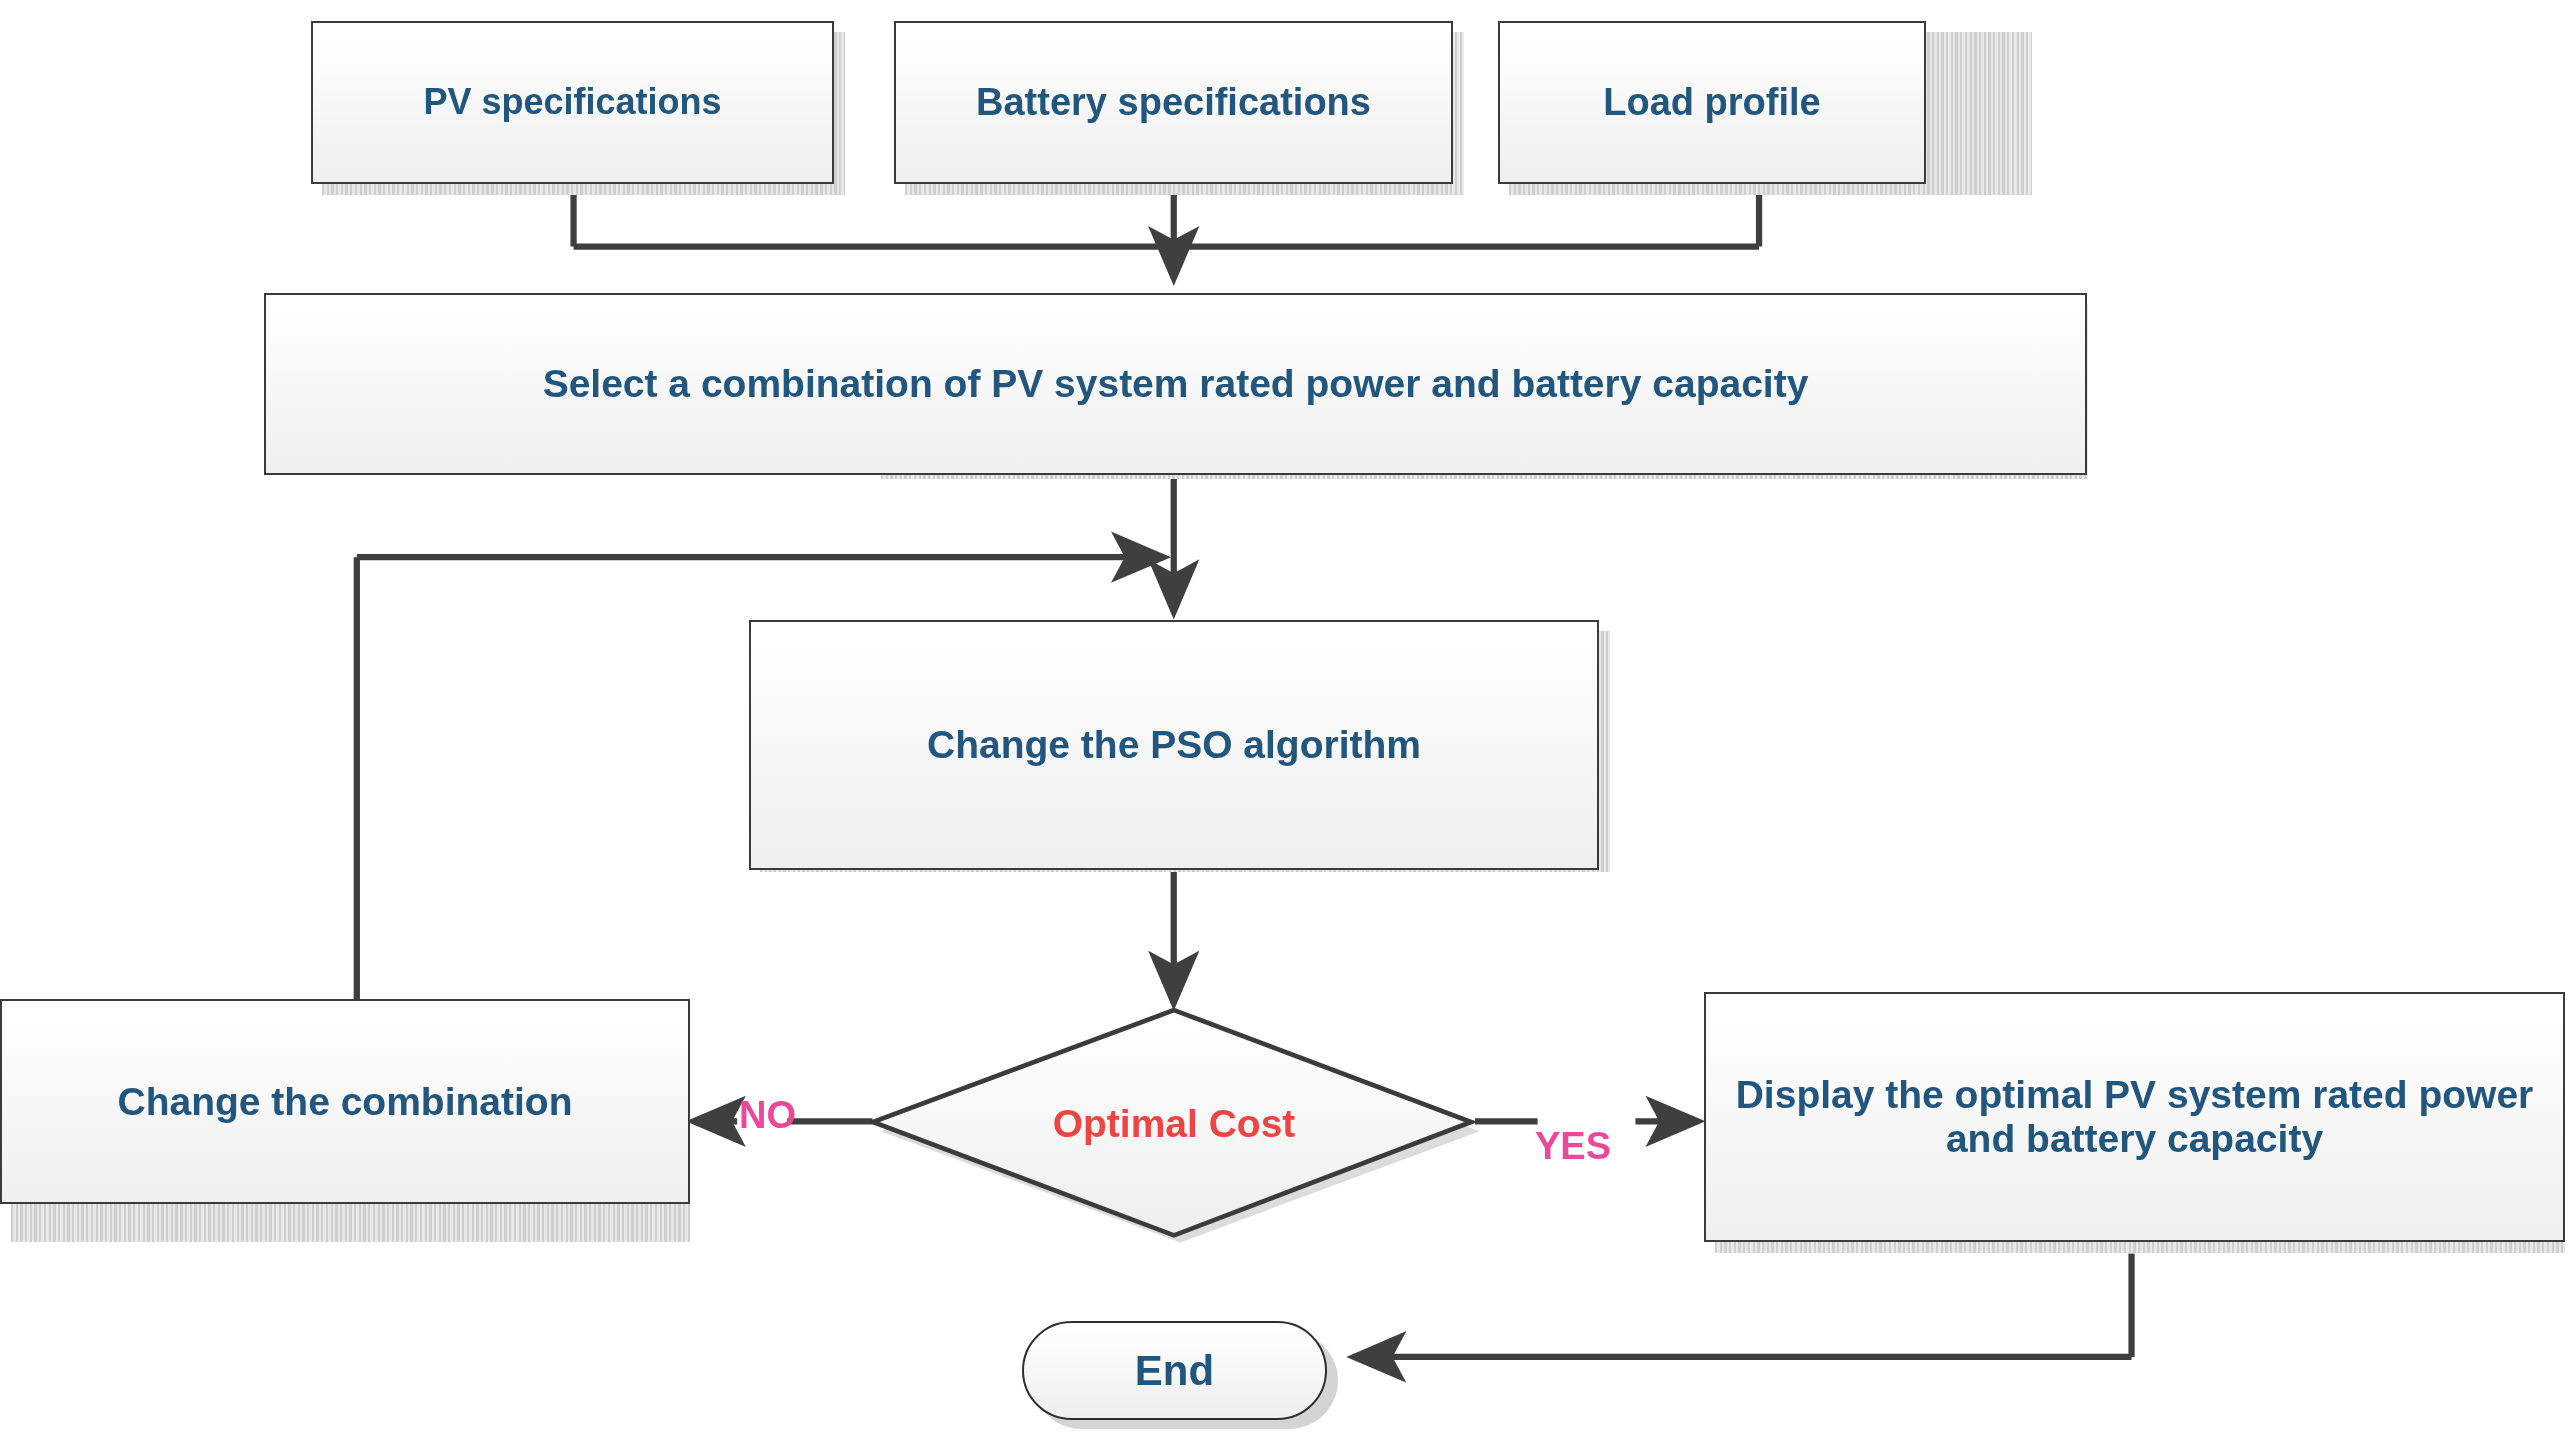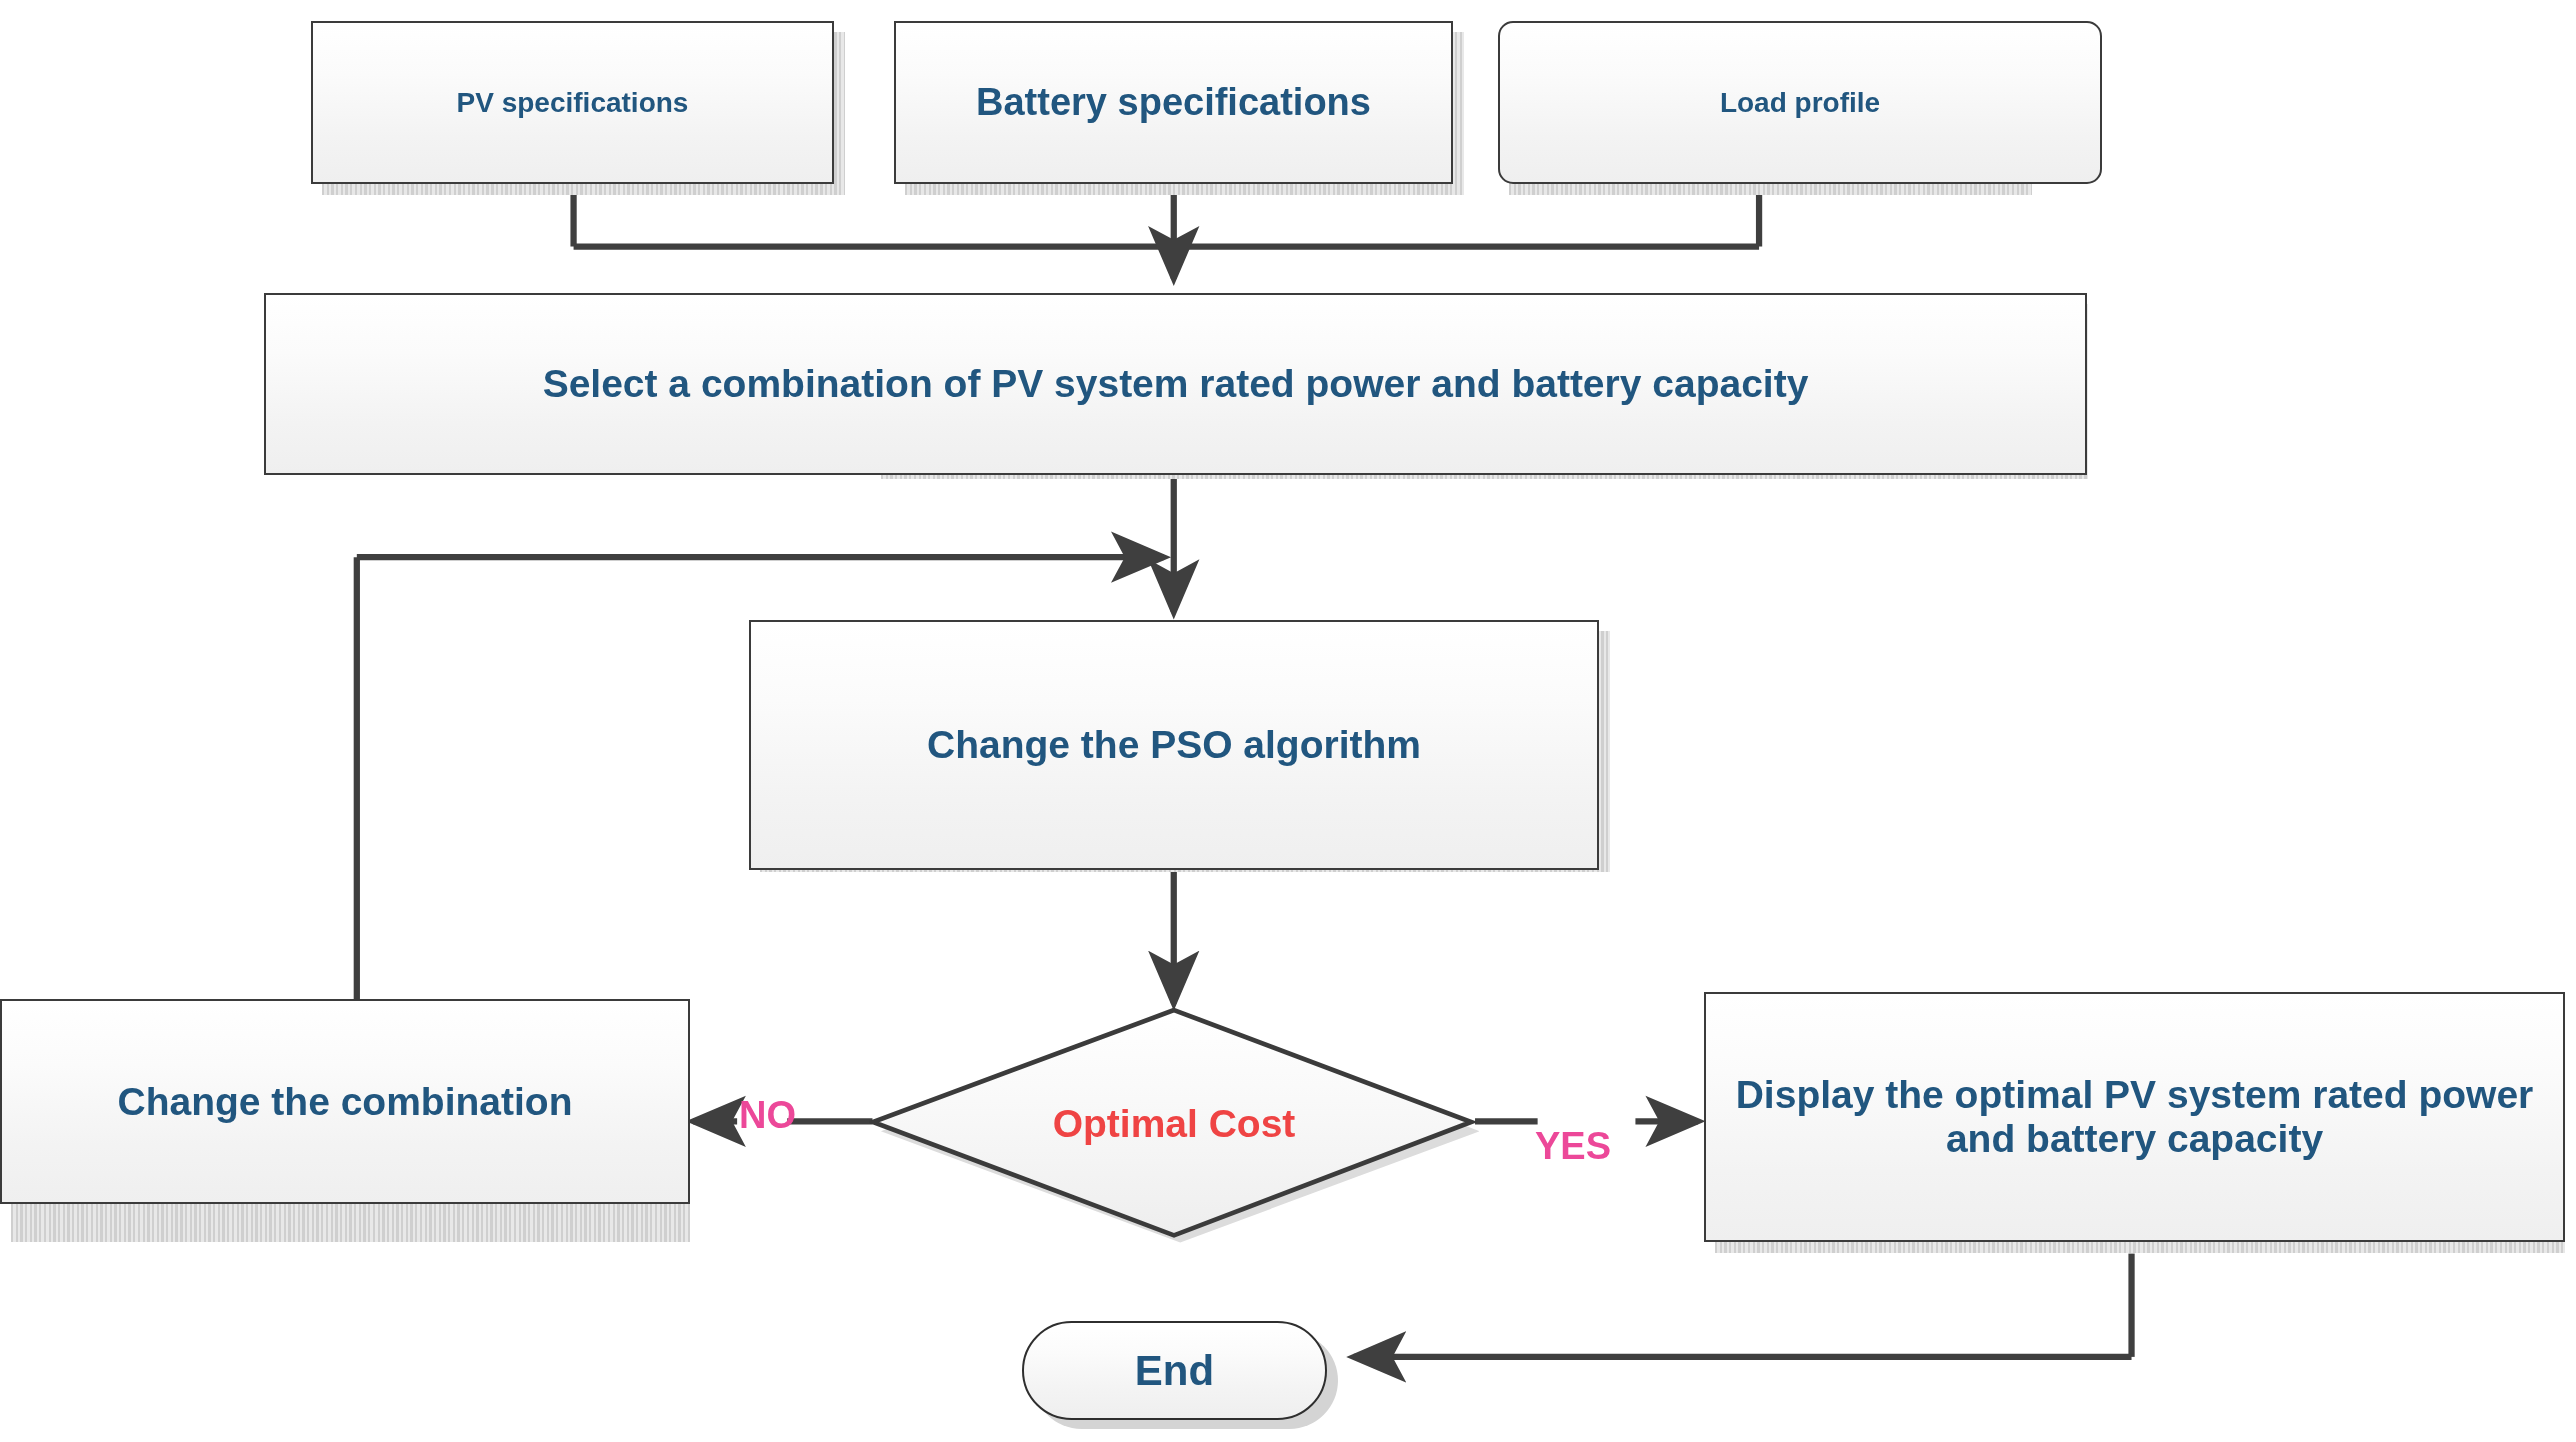--- a/index.html
+++ b/index.html
@@ -125,29 +125,29 @@
 
   <div class="node-shadow dotted" style="left:322px; top:32px; width:523px; height:163px;"></div>
   <div class="node-shadow dotted" style="left:905px; top:32px; width:559px; height:163px;"></div>
   <div class="node-shadow dotted" style="left:1509px; top:32px; width:523px; height:163px;"></div>
   <div class="node-shadow dotted" style="left:881px; top:304px; width:1207px; height:175px;"></div>
   <div class="node-shadow dotted" style="left:760px; top:631px; width:850px; height:241px;"></div>
   <div class="node-shadow dotted" style="left:11px; top:1009px; width:679px; height:233px;"></div>
   <div class="node-shadow dotted" style="left:1715px; top:1003px; width:850px; height:250px;"></div>
   <div class="node-shadow terminator-shadow" style="left:1033px; top:1332px; width:305px; height:97px;"></div>
 
-  <div class="node" style="left:311px; top:21px; width:523px; height:163px; font-size:28px;">
+  <div class="node" style="left:311px; top:21px; width:523px; height:163px; font-size:36px;">
     <span>PV specifications</span>
   </div>
 
   <div class="node" style="left:894px; top:21px; width:559px; height:163px; font-size:38px;">
     <span>Battery specifications</span>
   </div>
 
-  <div class="node" style="left:1498px; top:21px; width:604px; height:163px; font-size:28px;border-radius:15px;">
+  <div class="node" style="left:1498px; top:21px; width:428px; height:163px; font-size:38px;">
     <span>Load profile</span>
   </div>
 
   <div class="node" style="left:264px; top:293px; width:1823px; height:182px; font-size:39px; padding:0 23.5px;">
     <span>Select a combination of PV system rated power and battery capacity</span>
   </div>
 
   <div class="node" style="left:749px; top:620px; width:850px; height:250px; font-size:39px;">
     <span>Change the PSO algorithm</span>
   </div>

